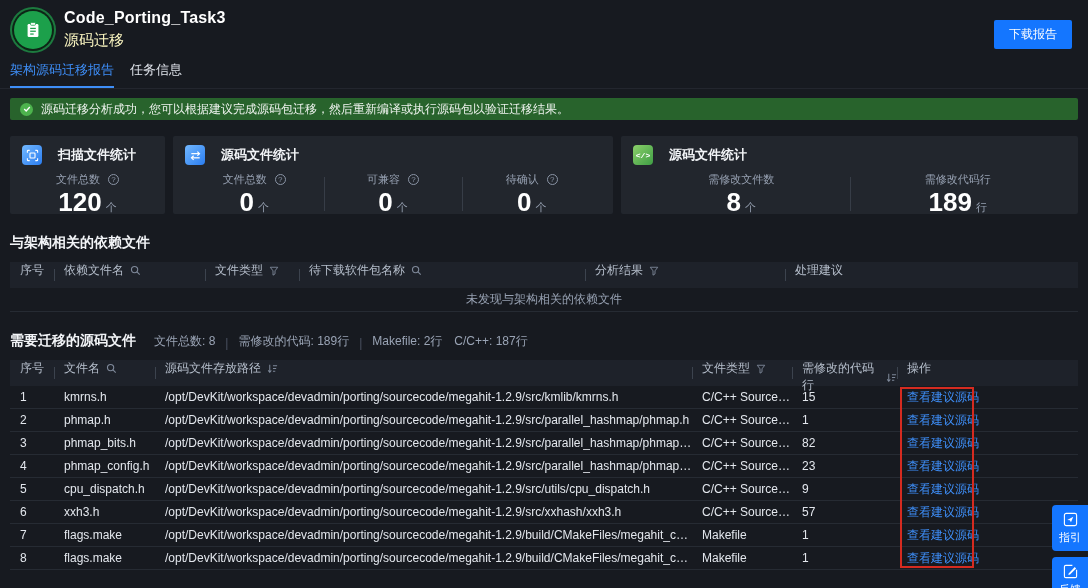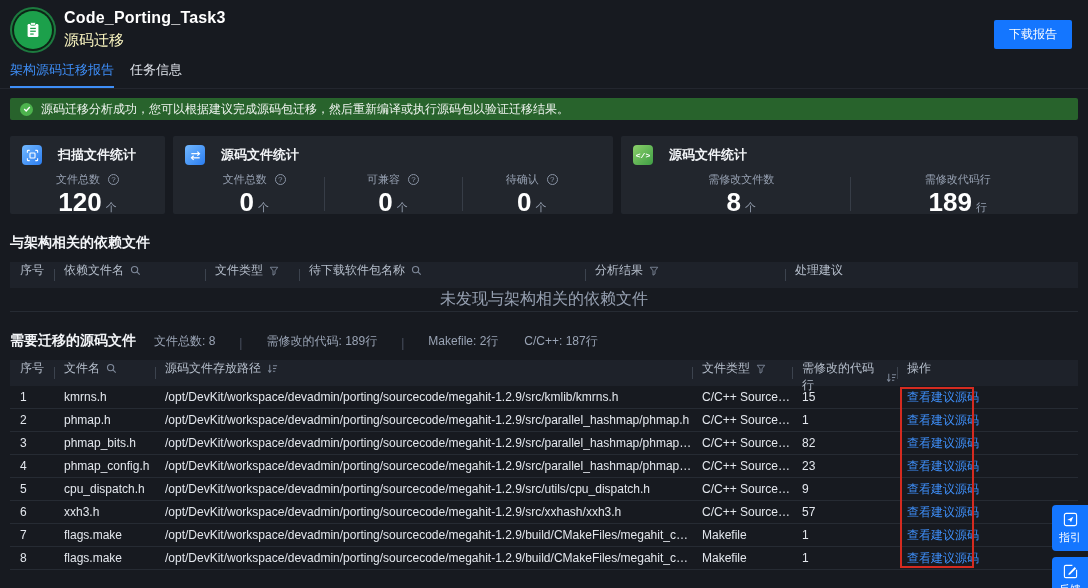--- a/index.html
+++ b/index.html
@@ -50,29 +50,29 @@
   .stat { flex:1; text-align:center; position:relative; }
   .stat + .stat::before { content:""; position:absolute; left:0; top:5px; height:34px; width:1px; background:#373d47; }
   .stat-label { font-size:11px; color:#97a1b2; display:flex; align-items:center; justify-content:center; gap:8px; }
   .help-icon { display:inline-block; width:11px; height:11px; border:1px solid #8a94a5; border-radius:50%; font-size:8px; line-height:9px; text-align:center; color:#8a94a5; }
   .help-icon::after { content:"?"; }
   .stat-value { font-size:26px; font-weight:bold; color:#fff; margin-top:1px; line-height:28px; }
   .stat-unit { font-size:11px; font-weight:normal; color:#97a1b2; margin-left:4px; }
   
   .section-row { display:flex; align-items:baseline; margin:20px 0 10px; }
   .section-title { font-size:14px; font-weight:bold; color:#f2f4f7; }
-  .meta { display:flex; align-items:flex-end; margin-left:18px; gap:24px; font-size:12px; color:#9aa4b5; }
+  .meta { display:flex; align-items:flex-end; margin-left:18px; gap:10px; font-size:12px; color:#9aa4b5; }
   .pipe { color:#4a5160; }
   .mk-gap { margin-left:2px; }
   .thead { display:flex; background:#1e222a; height:26px; align-items:flex-start; }
   .hcell { font-size:12px; color:#b6bfcc; padding-left:10px; display:flex; align-items:center; gap:6px; position:relative; }
   .hcell.sep::before { content:""; position:absolute; left:0; top:7px; height:12px; width:1px; background:#3c434e; }
   .trow { display:flex; height:23px; align-items:center; border-bottom:1px solid #262b33; font-size:12px; color:#e3e7ed; }
   .tcell { padding-left:10px; white-space:nowrap; overflow:hidden; text-overflow:ellipsis; }
-  .empty-row { height:24px; display:flex; align-items:center; justify-content:center; color:#97a1b2; font-size:16px; border-bottom:1px solid #262b33; }
+  .empty-row { height:24px; display:flex; align-items:center; justify-content:center; color:#97a1b2; font-size:12px; border-bottom:1px solid #262b33; }
   .t1 .c1{width:44px} .t1 .c2{width:151px} .t1 .c3{width:94px} .t1 .c4{width:286px} .t1 .c5{width:200px} .t1 .c6{flex:1}
   .t2 .c1{width:44px} .t2 .c2{width:101px} .t2 .c3{width:537px} .t2 .c4{width:100px} .t2 .c5{width:105px} .t2 .c6{flex:1}
   .link { color:#3e8ef7; cursor:pointer; }
   .tbody { position:relative; }
   .red-box { position:absolute; left:890px; top:1px; width:74px; height:181px; border:2px solid #d52b20; pointer-events:none; z-index:5; }
   .hicon { flex:none; display:flex; align-items:center; cursor:pointer; }
   
   .float-btn {
     position:absolute; right:0; width:36px; height:46px; background:#1476ff;
     border-radius:4px 0 0 4px; display:flex; flex-direction:column; align-items:center;

